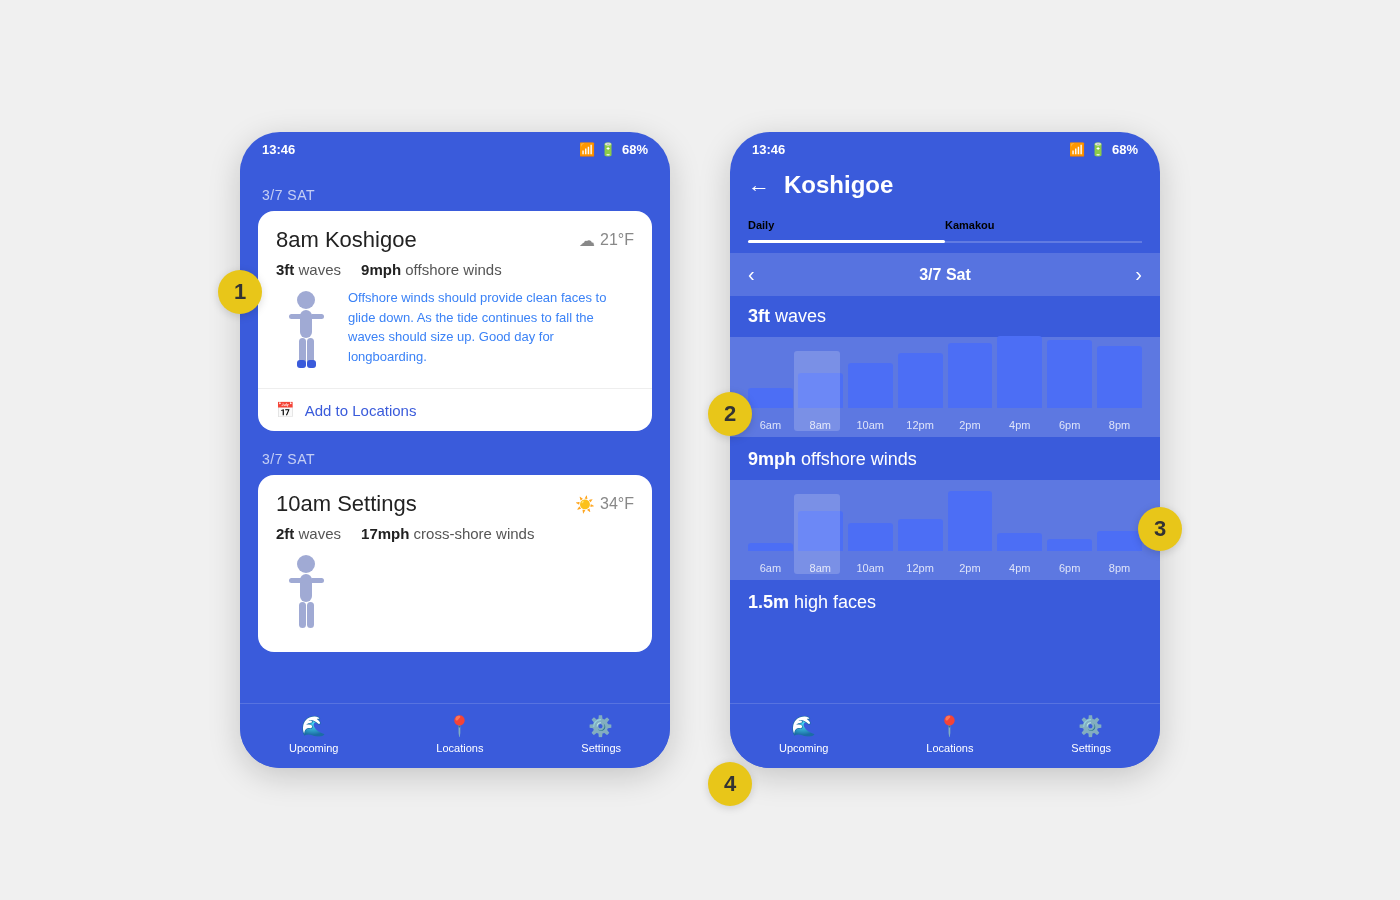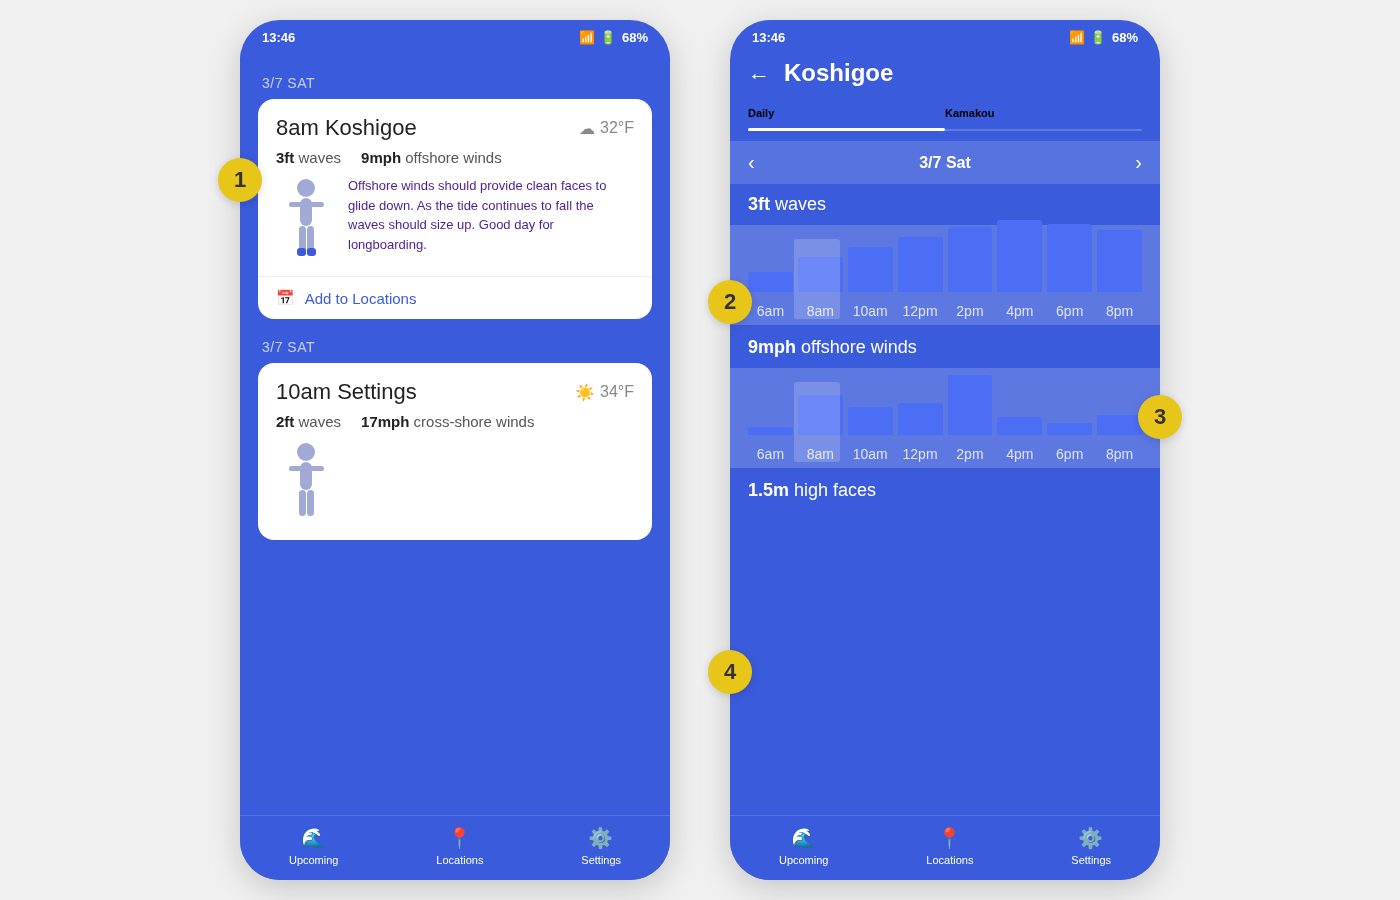--- a/index.html
+++ b/index.html
@@ -8,21 +8,21 @@
       display: flex;
       justify-content: center;
       align-items: center;
       width: 1400px;
       height: 900px;
       font-family: -apple-system, BlinkMacSystemFont, 'Segoe UI', sans-serif;
       gap: 60px;
     }
     .phone {
       width: 430px;
-      height: 860px;
+      height: 636px;
       background: #3a5bdb;
       border-radius: 40px;
       overflow: hidden;
       display: flex;
       flex-direction: column;
       position: relative;
       box-shadow: 0 8px 32px rgba(0,0,0,0.18);
     }
     
     .status-bar {
@@ -115,21 +115,21 @@
       align-items: flex-start;
     }
     .surfer-figure {
       width: 60px;
       flex-shrink: 0;
       display: flex;
       justify-content: center;
     }
     .card-desc {
       font-size: 13px;
-      color: #4c1d95;
+      color: #3b82f6;
       line-height: 1.5;
     }
     .card-footer {
       border-top: 1px solid #eee;
       padding: 12px 18px;
       display: flex;
       align-items: center;
       gap: 10px;
       color: #3a5bdb;
       font-size: 15px;
@@ -230,21 +230,21 @@
       align-items: center;
       flex: 1;
       gap: 3px;
     }
     .bar {
       border-radius: 3px 3px 0 0;
       width: 100%;
     }
     .bar-label {
       color: rgba(255,255,255,0.8);
-      font-size: 14px;
+      font-size: 11px;
       margin-top: 8px;
     }
 
     
     .surfer-svg { width: 55px; height: 90px; }
   </style>
 </head>
 <body>
 
 <div style="position:relative;">
@@ -271,21 +271,21 @@
 
         <div class="surf-card">
           <div class="card-header">
             <div class="card-title">
               <span>8am</span>
               <span> </span>
               <span>Koshigoe</span>
             </div>
             <div class="card-temp">
               <span>☁</span>
-              <span>32°F</span>
+              <span>21°F</span>
             </div>
           </div>
           <div class="card-stats">
             <span><span class="stat-bold">3ft</span> <span>waves</span></span>
             <span><span class="stat-bold">9mph</span> <span>offshore winds</span></span>
           </div>
           <div class="card-body">
             <div class="surfer-figure">
               <svg class="surfer-svg" viewBox="0 0 55 90" fill="none" xmlns="http://www.w3.org/2000/svg">
                 <circle cx="27" cy="12" r="9" fill="#a0aad4"></circle>

